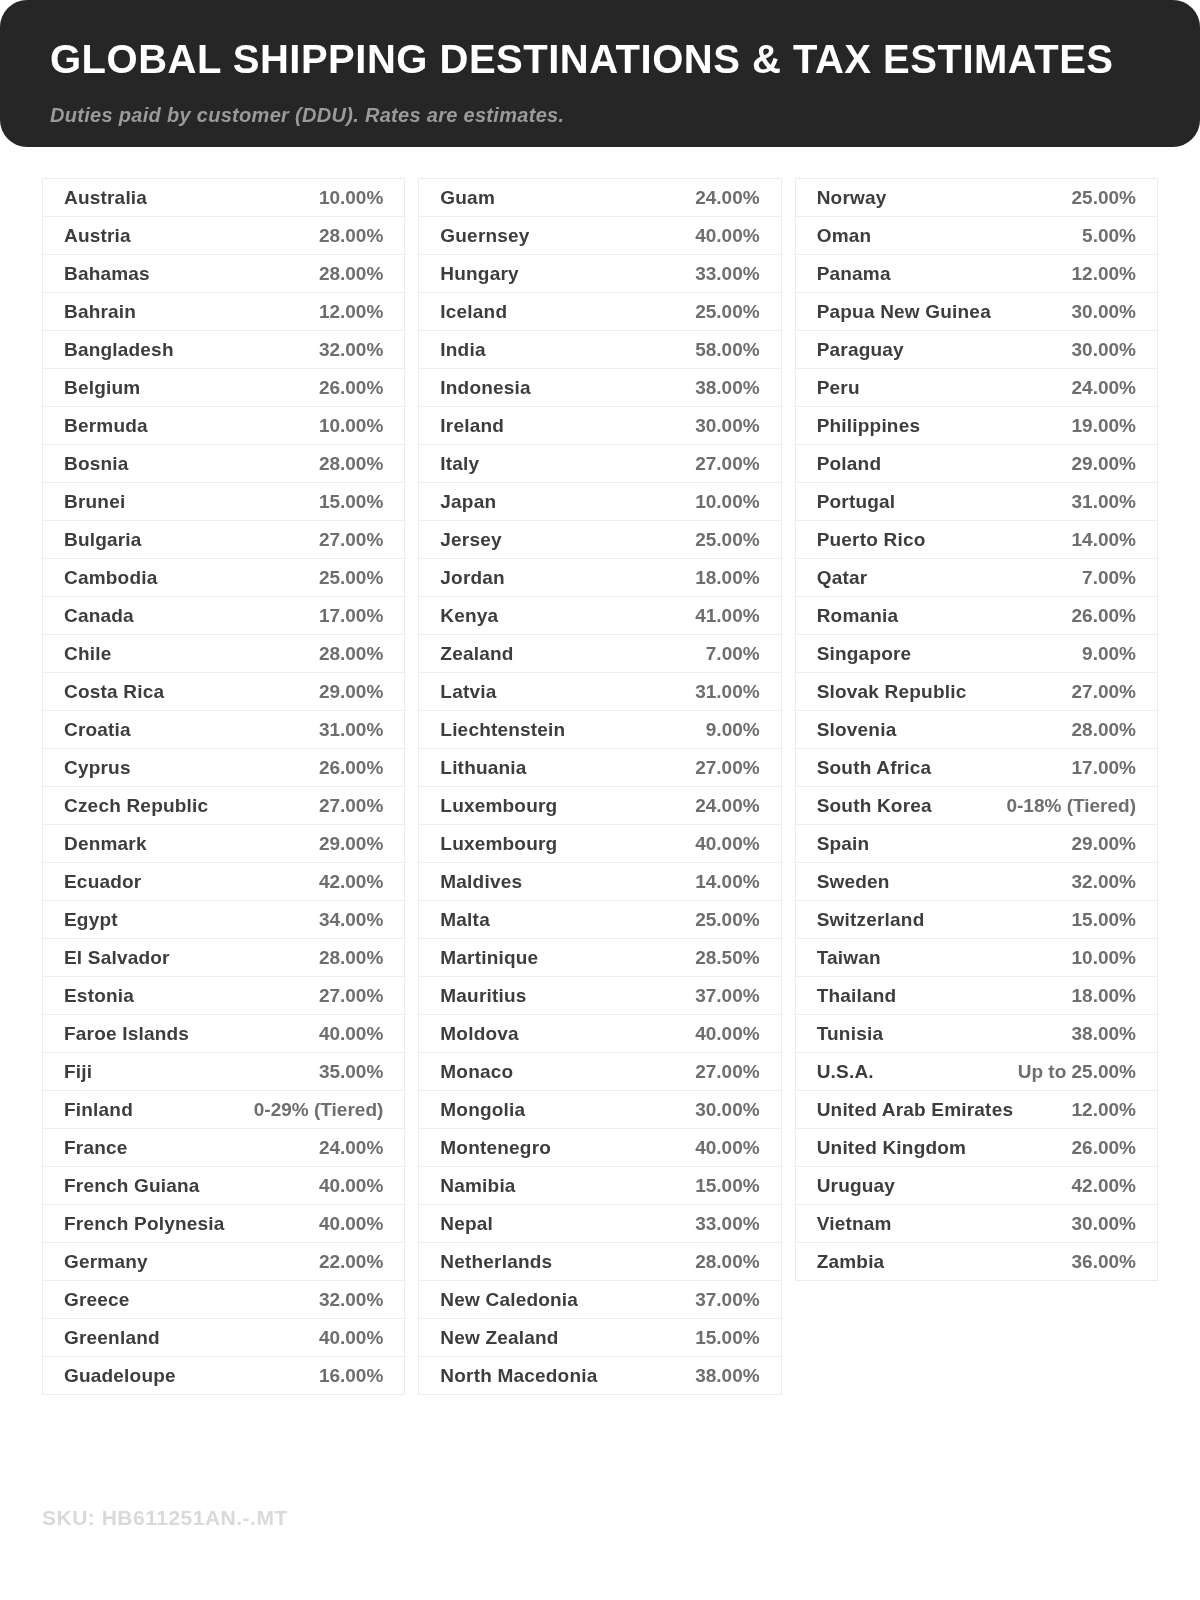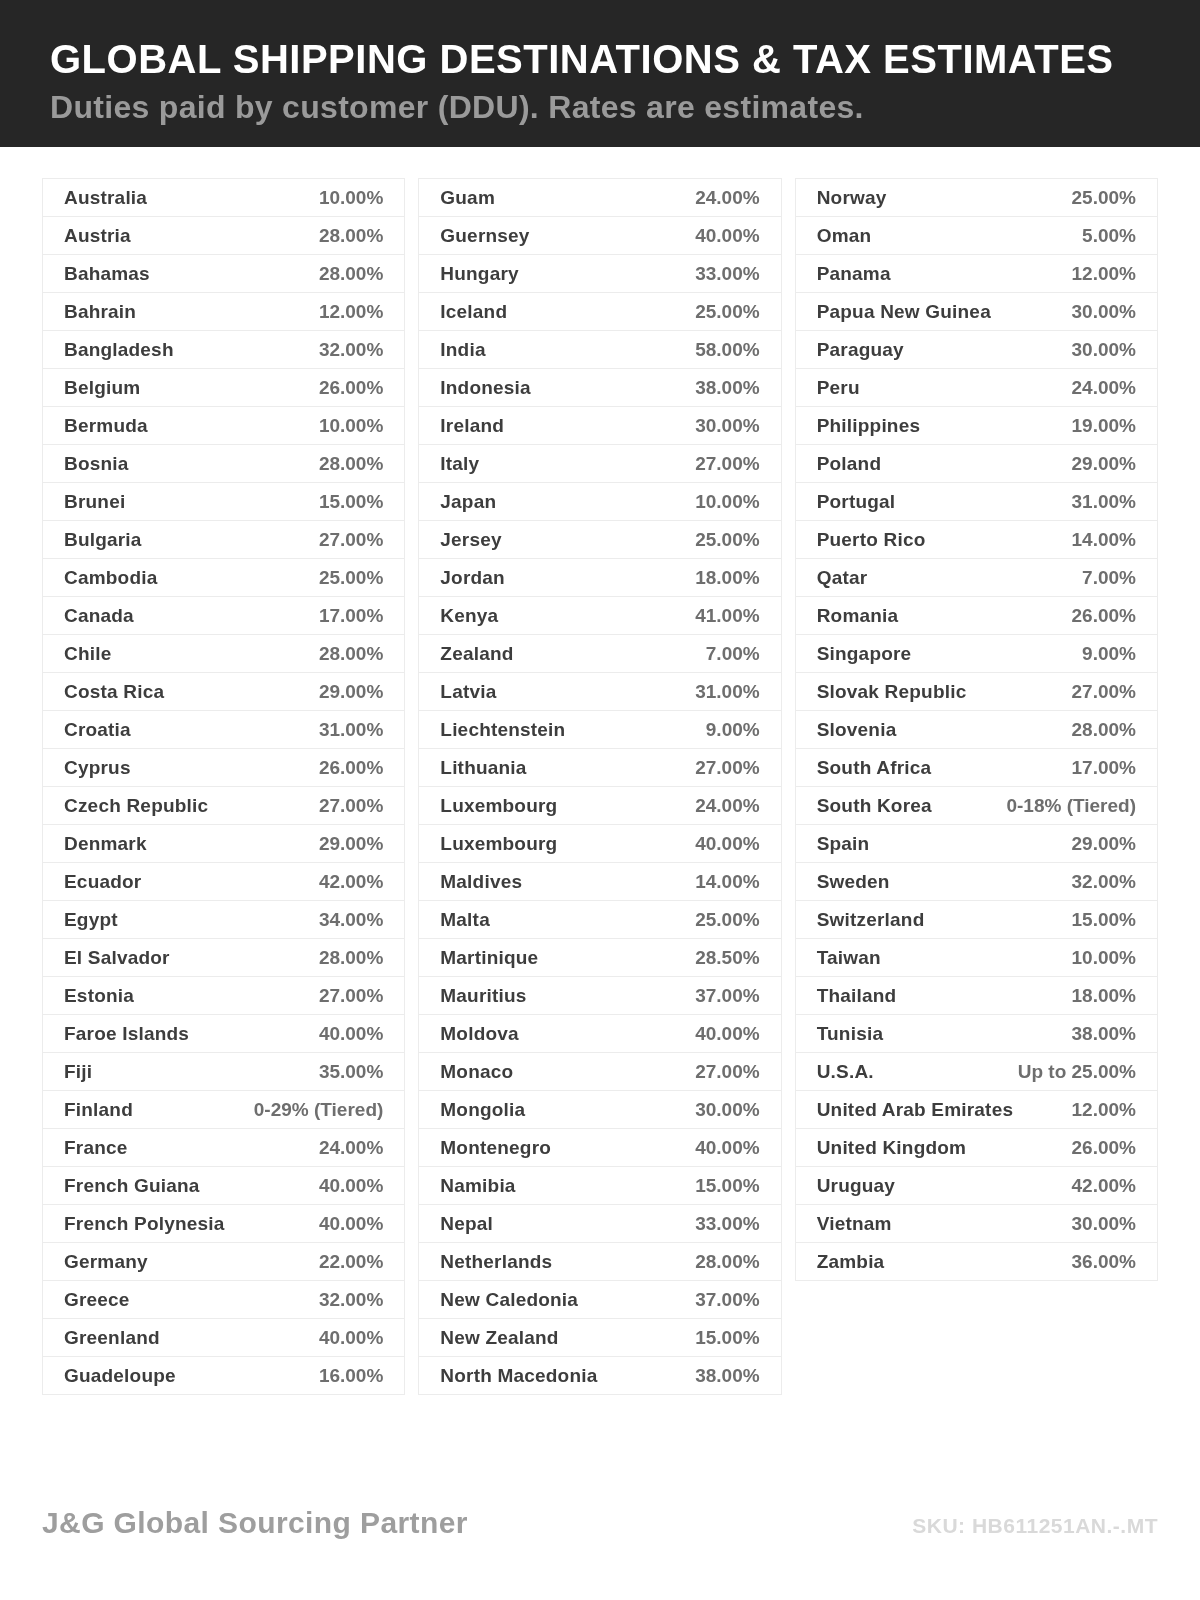--- a/index.html
+++ b/index.html
@@ -19,35 +19,37 @@
     width: 1200px; height: 1600px;
     background: var(--page-bg);
     font-family: "Liberation Sans", sans-serif;
     overflow: hidden;
     position: relative;
   }
   .header {
     background: var(--header-bg);
     height: 147px;
     padding: 38px 50px 0 50px;
+    border-radius: 27px;
   }
   .page-title {
     color: var(--title-color);
     font-size: 40px;
     font-weight: 700;
     letter-spacing: 0.5px;
     line-height: 1.05;
     white-space: nowrap;
   }
   .page-subtitle {
     color: var(--subtitle-color);
-    font-size: 32px;
-    font-weight: 700;
-    margin-top: 9px;
+    font-size: 20px;
+    font-weight: 700;
+    margin-top: 24px;
     letter-spacing: 0.3px;
+    font-style: italic;
   }
   .table-area {
     margin: 31px 42px 0 42px;
     display: flex;
     gap: 13px;
     align-items: flex-start;
   }
   .rate-column { flex: 1 1 0; }
   .table-row {
     height: 39px;
@@ -478,15 +480,14 @@
         <span class="tax-rate">30.00%</span>
       </div>
       <div class="table-row">
         <span class="country-name">Zambia</span>
         <span class="tax-rate">36.00%</span>
       </div>
     </div>
 </div>
 
 <div class="footer">
-  <div class="brand-name">J&amp;G Global Sourcing Partner</div>
   <div class="sku-label">SKU: HB611251AN.-.MT</div>
 </div>
 
 </body></html>

